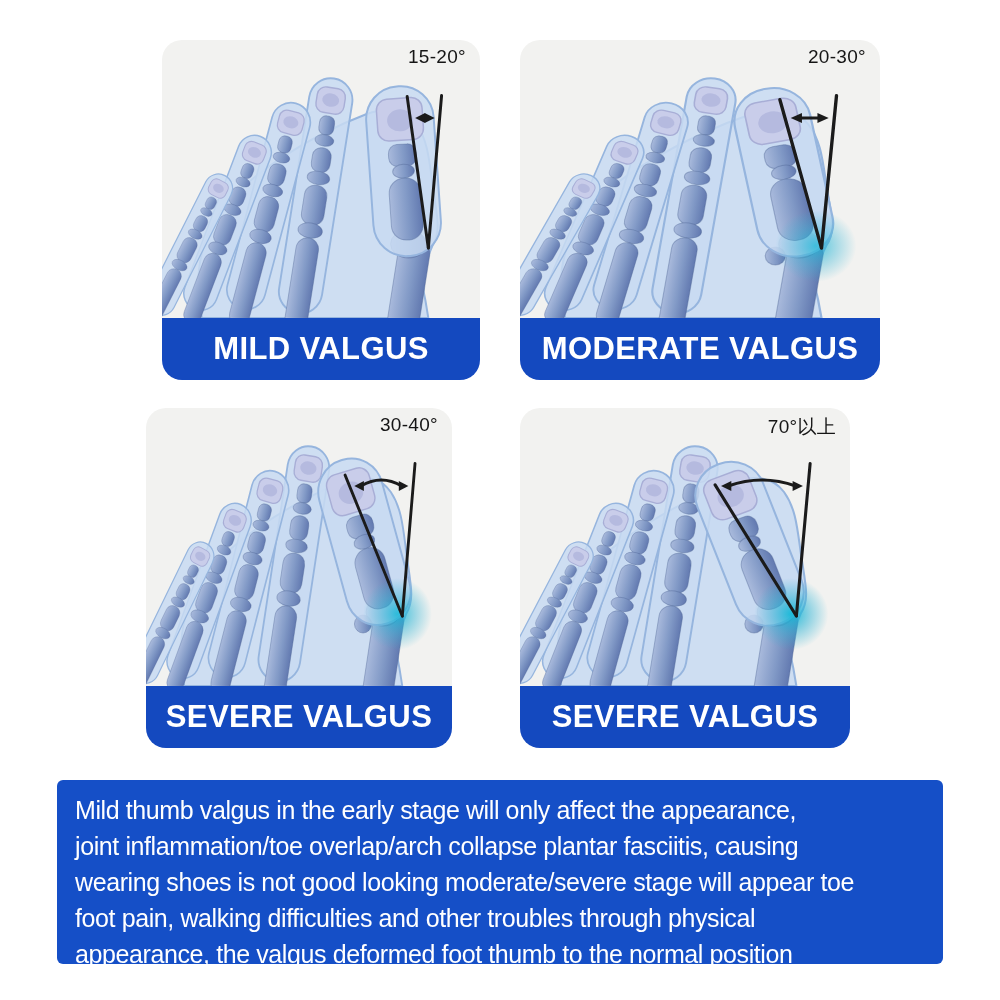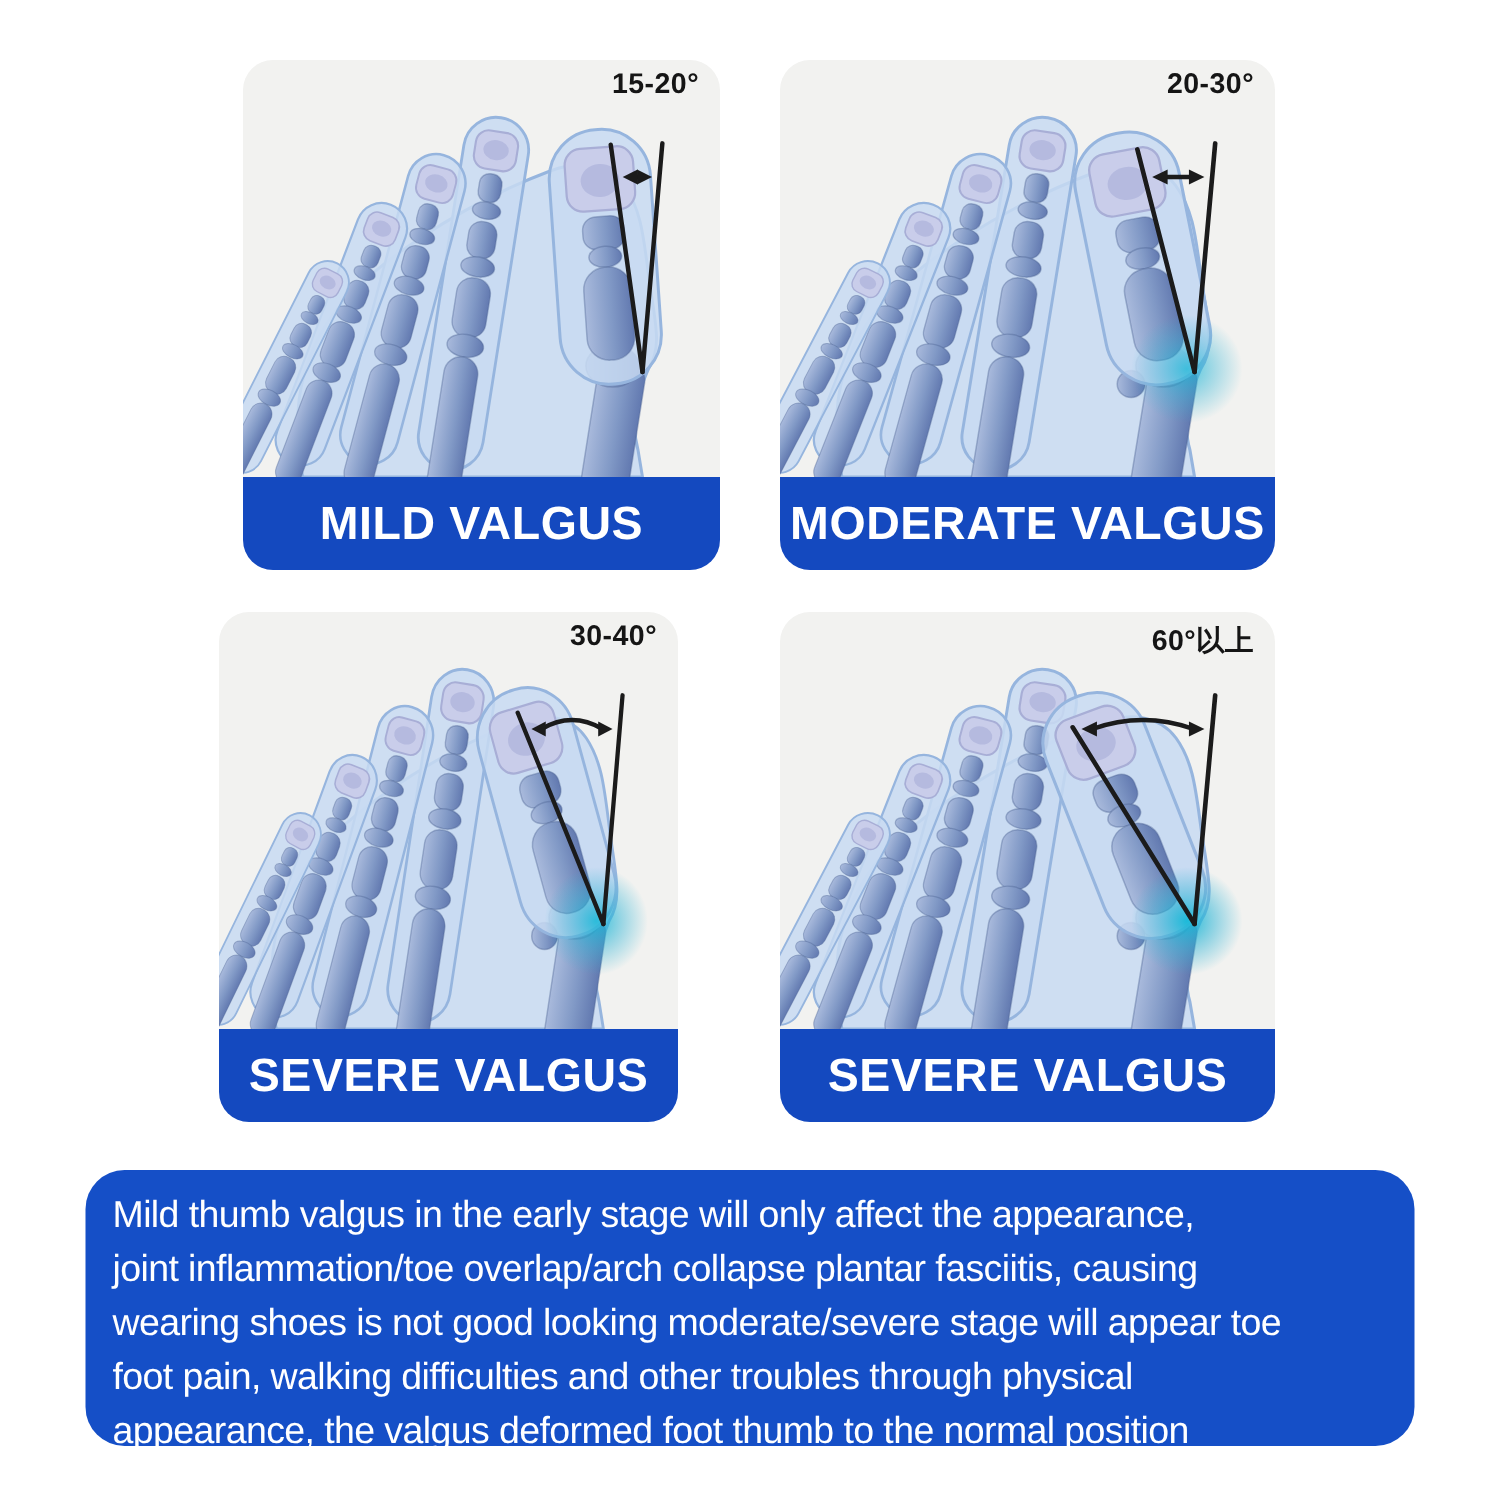--- a/index.html
+++ b/index.html
@@ -1,32 +1,32 @@
 <!DOCTYPE html>
 <html><head>
 <meta charset="utf-8">
 <style>
   html,body{margin:0;padding:0;background:#ffffff;}
   .page{position:relative;width:1000px;height:1000px;background:#ffffff;
         font-family:"Liberation Sans",sans-serif;overflow:hidden;}
   .panel{position:absolute;height:340px;border-radius:20px;overflow:hidden;
          display:flex;flex-direction:column;}
   .panel-1{left:162px;top:40px;width:318px;}
-  .panel-2{left:520px;top:40px;width:330px;}
+  .panel-2{left:520px;top:40px;width:360px;}
   .panel-3{left:146px;top:408px;width:306px;}
   .panel-4{left:520px;top:408px;width:330px;}
   .art{position:relative;flex:1;background:#f2f2f0;}
   svg.foot{position:absolute;left:0;top:0;width:100%;height:100%;display:block;}
-  .angle{position:absolute;top:6px;right:14px;font-size:19px;font-weight:700;
+  .angle{position:absolute;top:6px;right:14px;font-size:19px;font-weight:400;
          color:#151515;letter-spacing:.3px;white-space:nowrap;margin-left:16px;}
   .banner{height:62px;background:#1449bf;color:#ffffff;display:flex;align-items:center;
           justify-content:center;font-size:31px;font-weight:600;letter-spacing:.4px;
           white-space:nowrap;text-align:center;}
   .desc{position:absolute;left:57px;top:780px;width:886px;height:184px;background:#154fc7;
-        border-radius:26px;box-sizing:border-box;padding:12px 18px 0 18px;}
+        border-radius:6px;box-sizing:border-box;padding:12px 18px 0 18px;}
   .desc-line{color:#ffffff;font-size:25px;line-height:36px;letter-spacing:-0.4px;
              white-space:nowrap;}
 </style>
 </head>
 <body>
 
 <div class="page">
 
   <section class="panel panel-1">
     <div class="art">
@@ -370,21 +370,21 @@
             <ellipse cx="248" cy="131" rx="11" ry="7" fill="url(#bone3)" stroke="rgba(77,99,148,0.4)"></ellipse>
             <rect x="232" y="138" width="32" height="62" rx="15" fill="url(#bone3)" stroke="rgba(77,99,148,0.4)"></rect>
           </g>
           <circle cx="263" cy="206" r="36" fill="url(#glow3)" opacity="1"></circle>
           <line x1="268" y1="208" x2="281.3348286403917" y2="55.58221119196293" stroke="#1b1b1b" stroke-width="3" stroke-linecap="round"></line>
           <line x1="268" y1="208" x2="189.19917453876172" y2="76.8534029925768" stroke="#1b1b1b" stroke-width="3" stroke-linecap="round"></line>
           <path d="M201.88811952641714,78 Q234.63082289239364,66 267.37352625837013,78" fill="none" stroke="#1b1b1b" stroke-width="3"></path>
           <path d="M194.88811952641714,78 l10,-5 l0,10 Z" fill="#1b1b1b"></path>
           <path d="M274.37352625837013,78 l-10,-5 l0,10 Z" fill="#1b1b1b"></path>
         </svg>
-      <div class="angle">60°以上</div>
+      <div class="angle">70°以上</div>
     </div>
     <div class="banner">SEVERE VALGUS</div>
   </section>
 
   <div class="desc">
     <div class="desc-line">Mild thumb valgus in the early stage will only affect the appearance,</div>
     <div class="desc-line">joint inflammation/toe overlap/arch collapse plantar fasciitis, causing</div>
     <div class="desc-line">wearing shoes is not good looking moderate/severe stage will appear toe</div>
     <div class="desc-line">foot pain, walking difficulties and other troubles through physical</div>
     <div class="desc-line">appearance, the valgus deformed foot thumb to the normal position</div>

